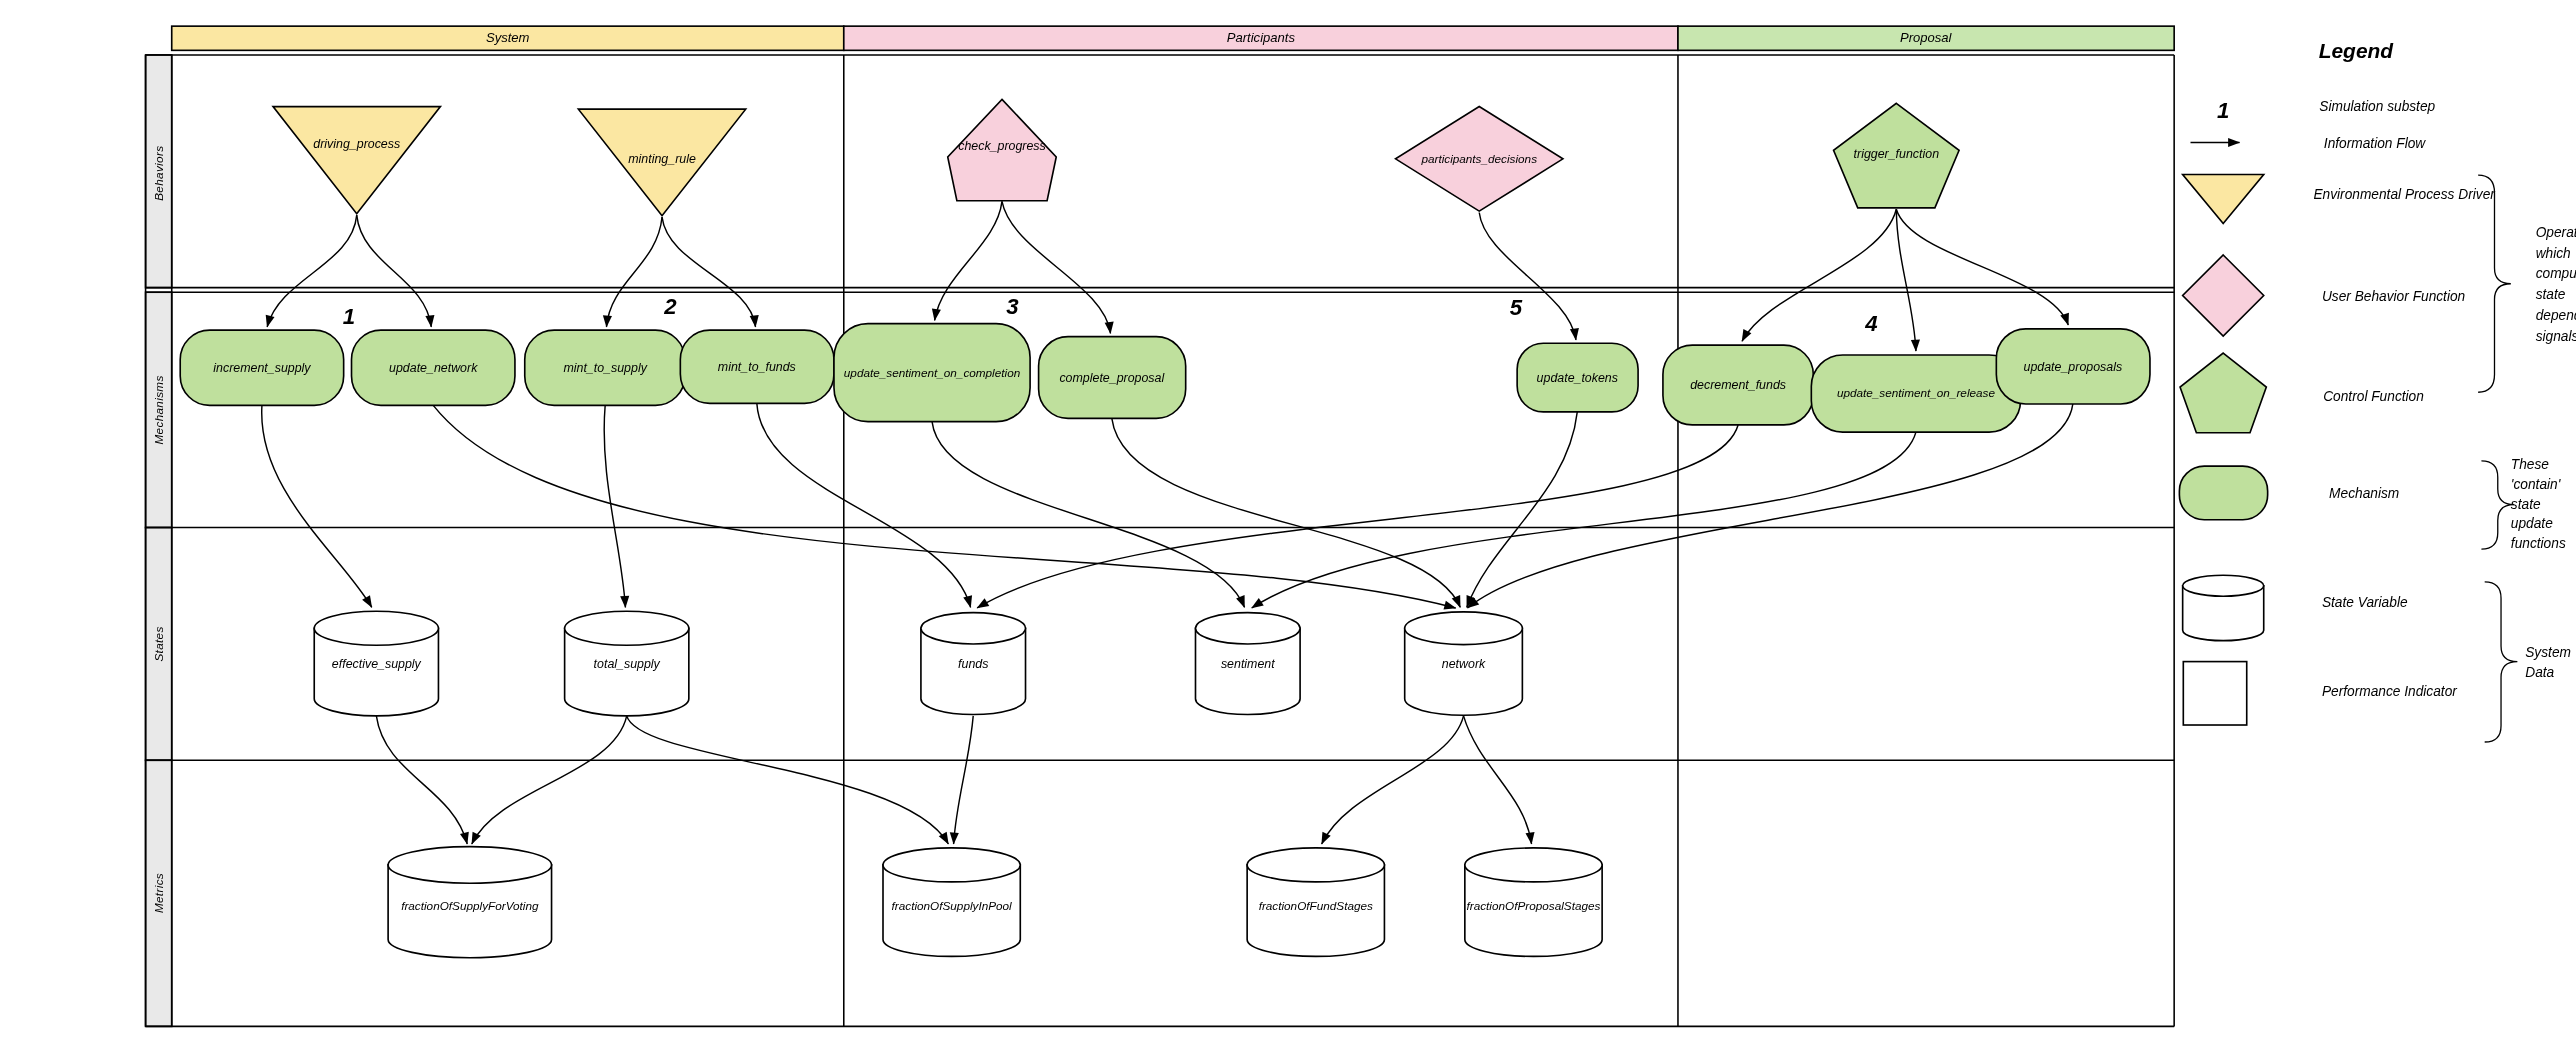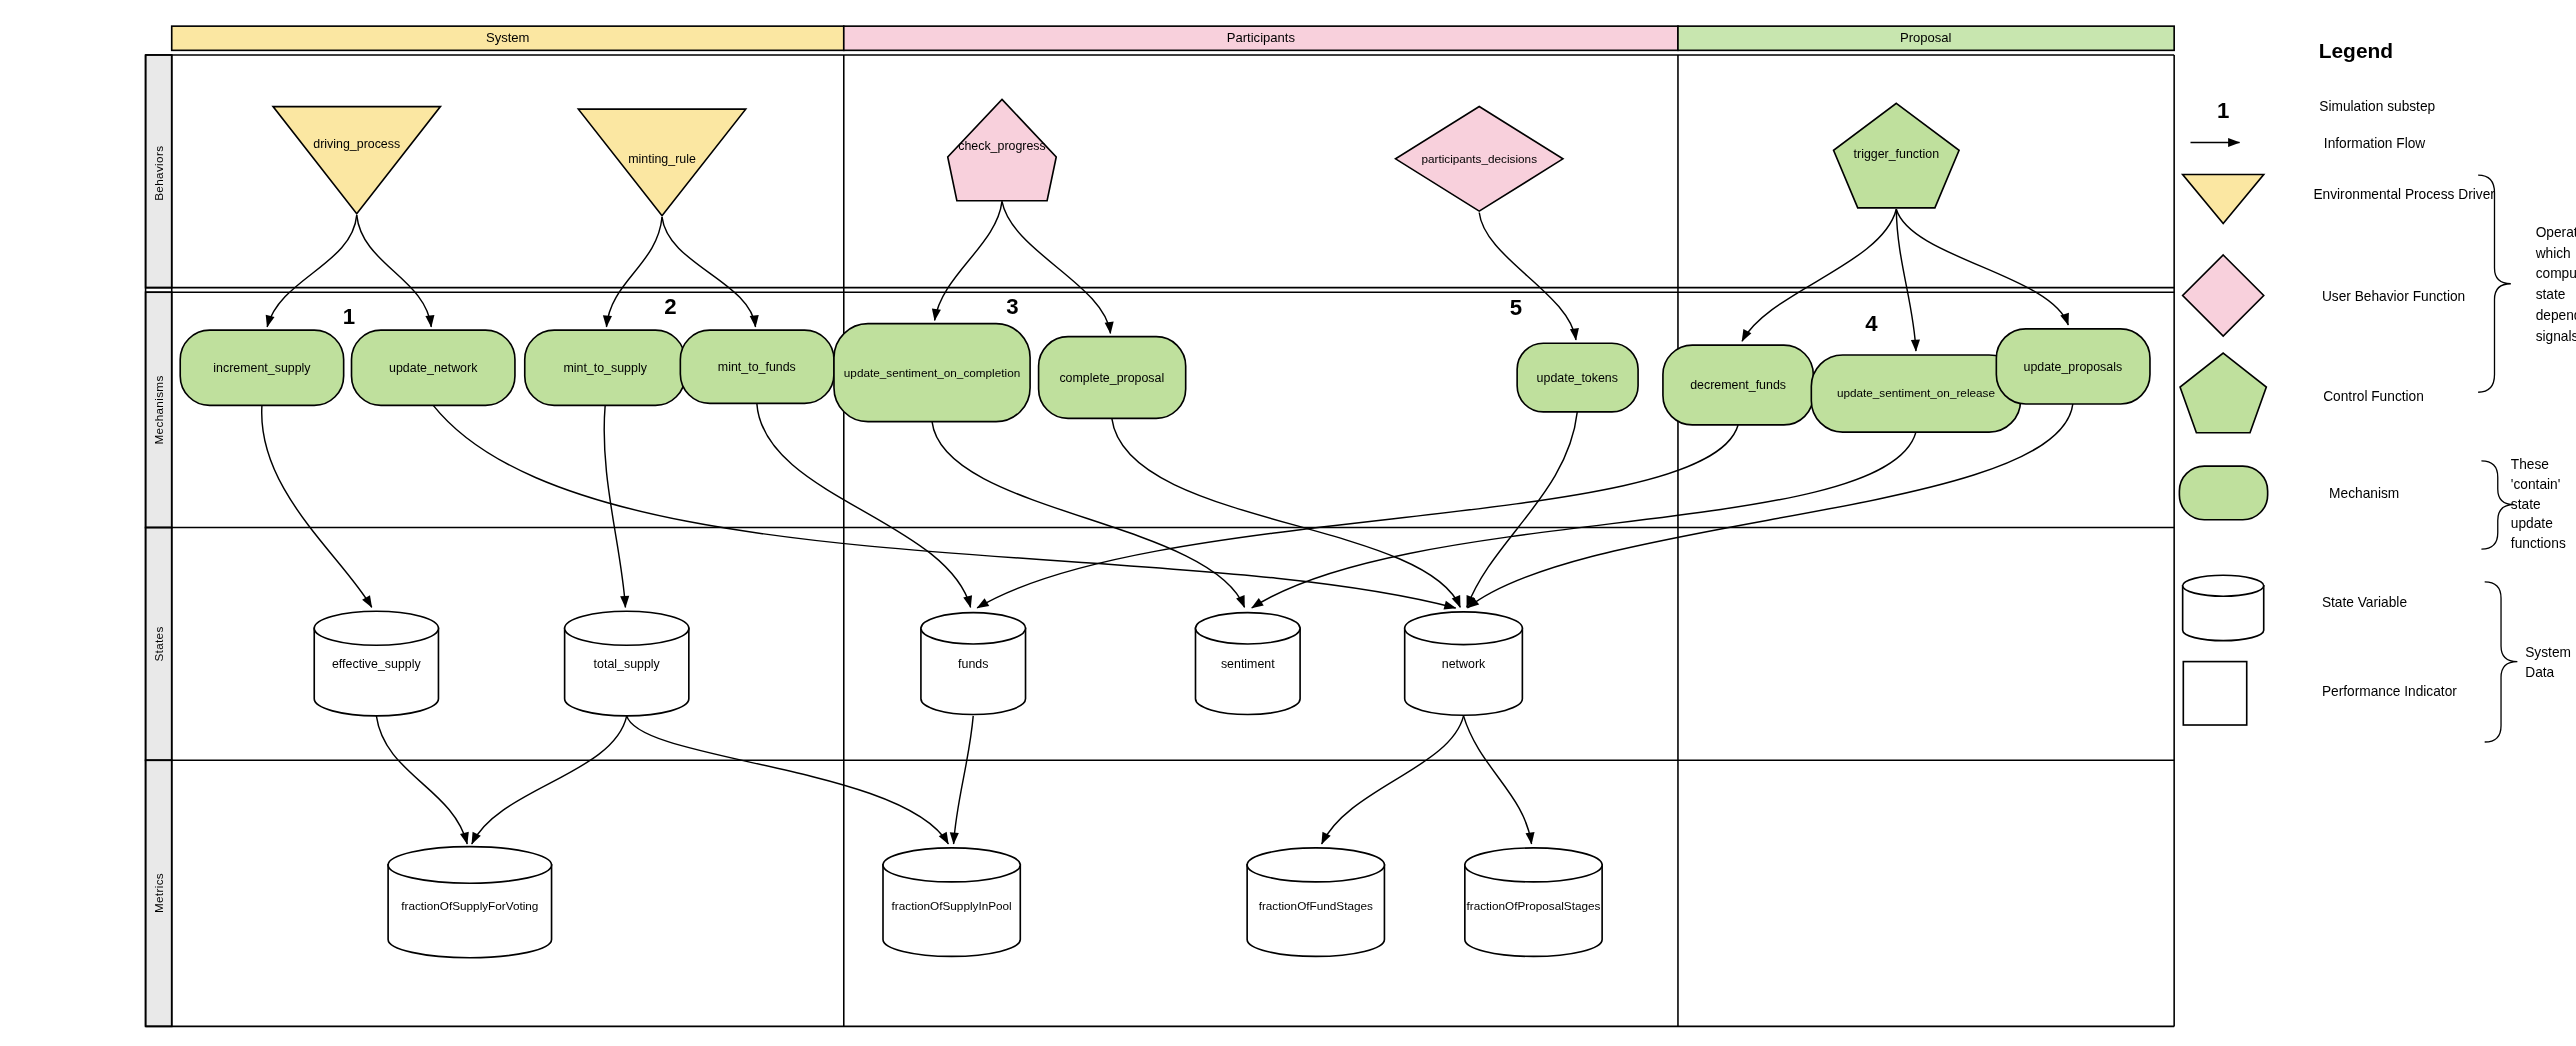--- a/index.html
+++ b/index.html
@@ -1,17 +1,17 @@
 <!DOCTYPE html>
 <html style="font-size:10.5px"><head>
 <meta charset="utf-8">
 <style>
   html,body{margin:0;padding:0;background:#ffffff;}
   .canvas{position:relative;width:2576px;height:1046px;overflow:hidden;background:#fff;
-          font-family:"Liberation Sans",sans-serif;}
+          font-family:"Liberation Sans",sans-serif;font-style:italic;}
   svg text{font-family:"Liberation Sans",sans-serif;fill:#000;}
   .shape{stroke:#000;stroke-width:2.5;}
   .edge{fill:none;stroke:#000;stroke-width:2.2;}
   .grid{stroke:#000;stroke-width:2.4;fill:none;}
   .brace{stroke:#000;stroke-width:2;fill:none;}
   .nlabel{font-size:19px;text-anchor:middle;}
   .nlabel-sm{font-size:18px;text-anchor:middle;}
   .hlabel{font-size:20px;text-anchor:middle;}
   .rlabel{font-size:18px;text-anchor:middle;letter-spacing:0.5px;}
   .step{font-size:34px;font-weight:bold;text-anchor:middle;}

